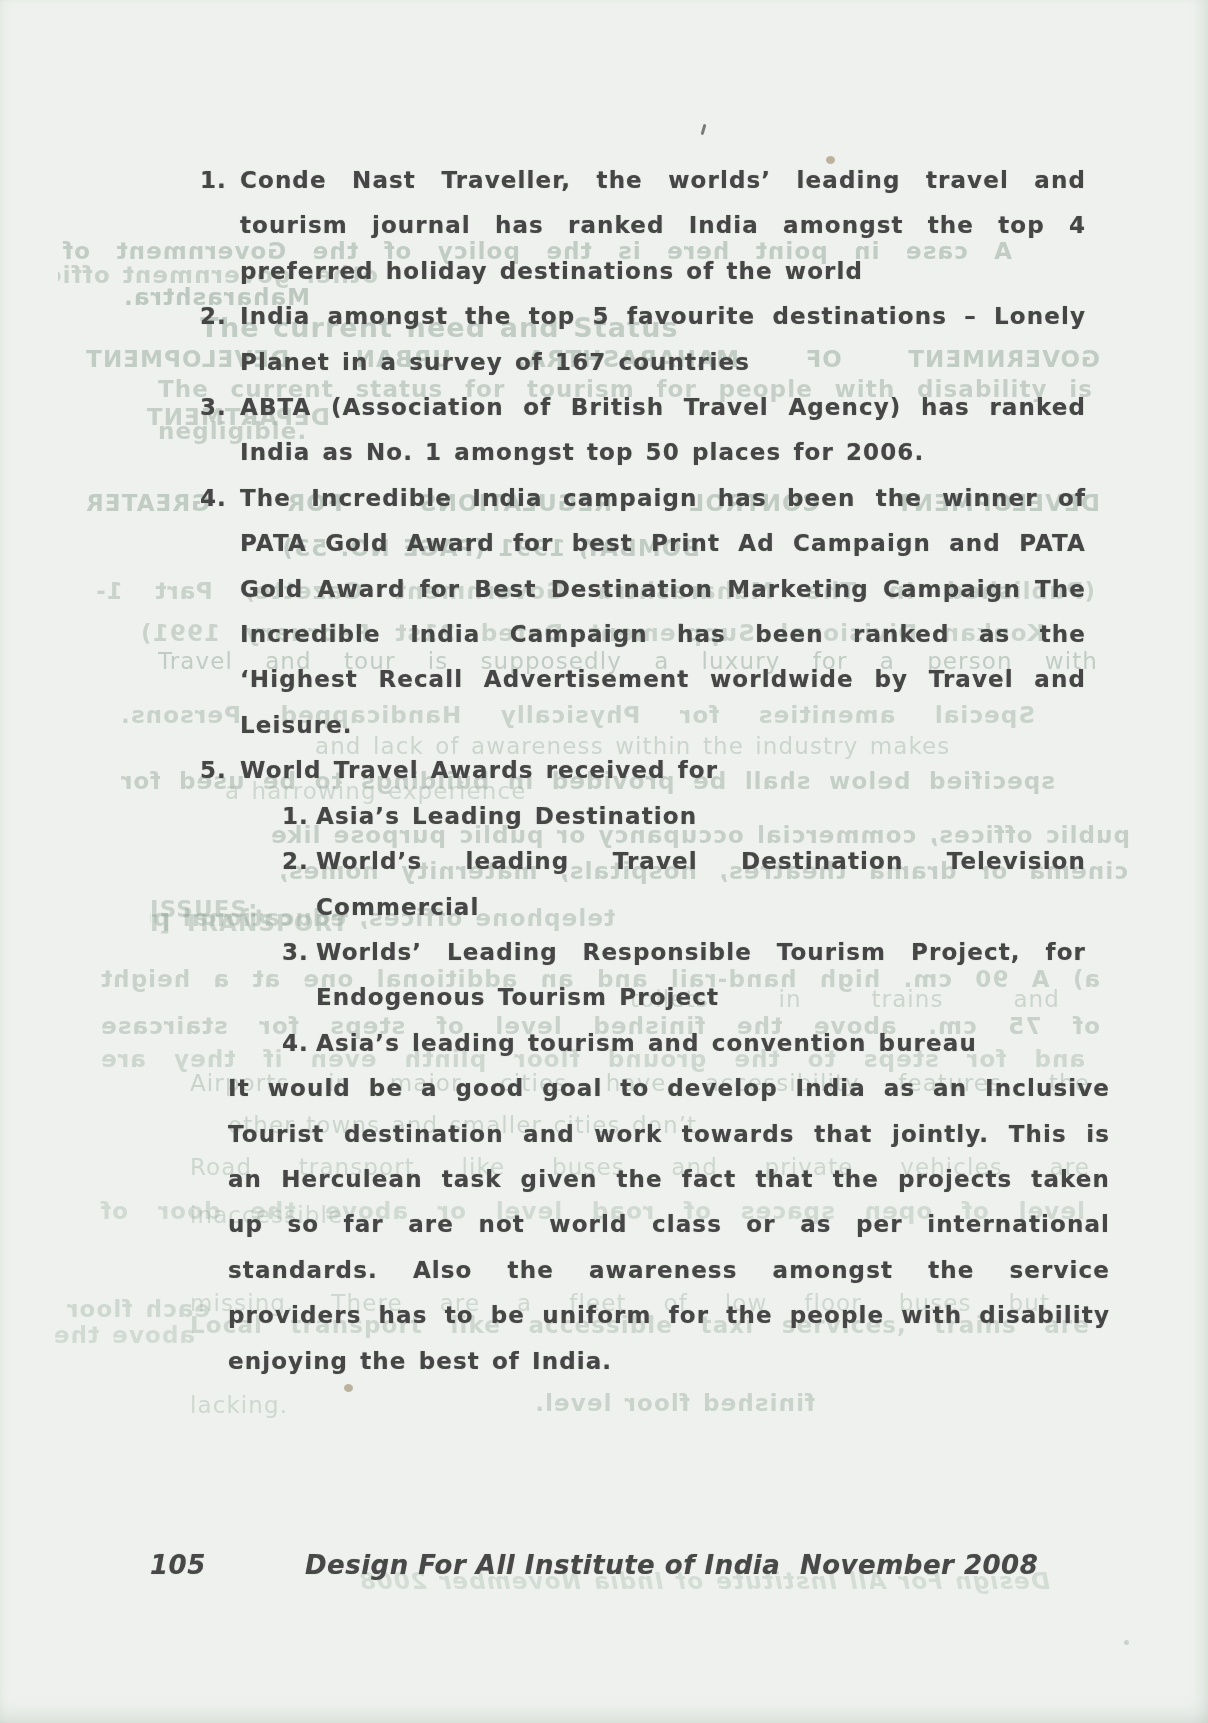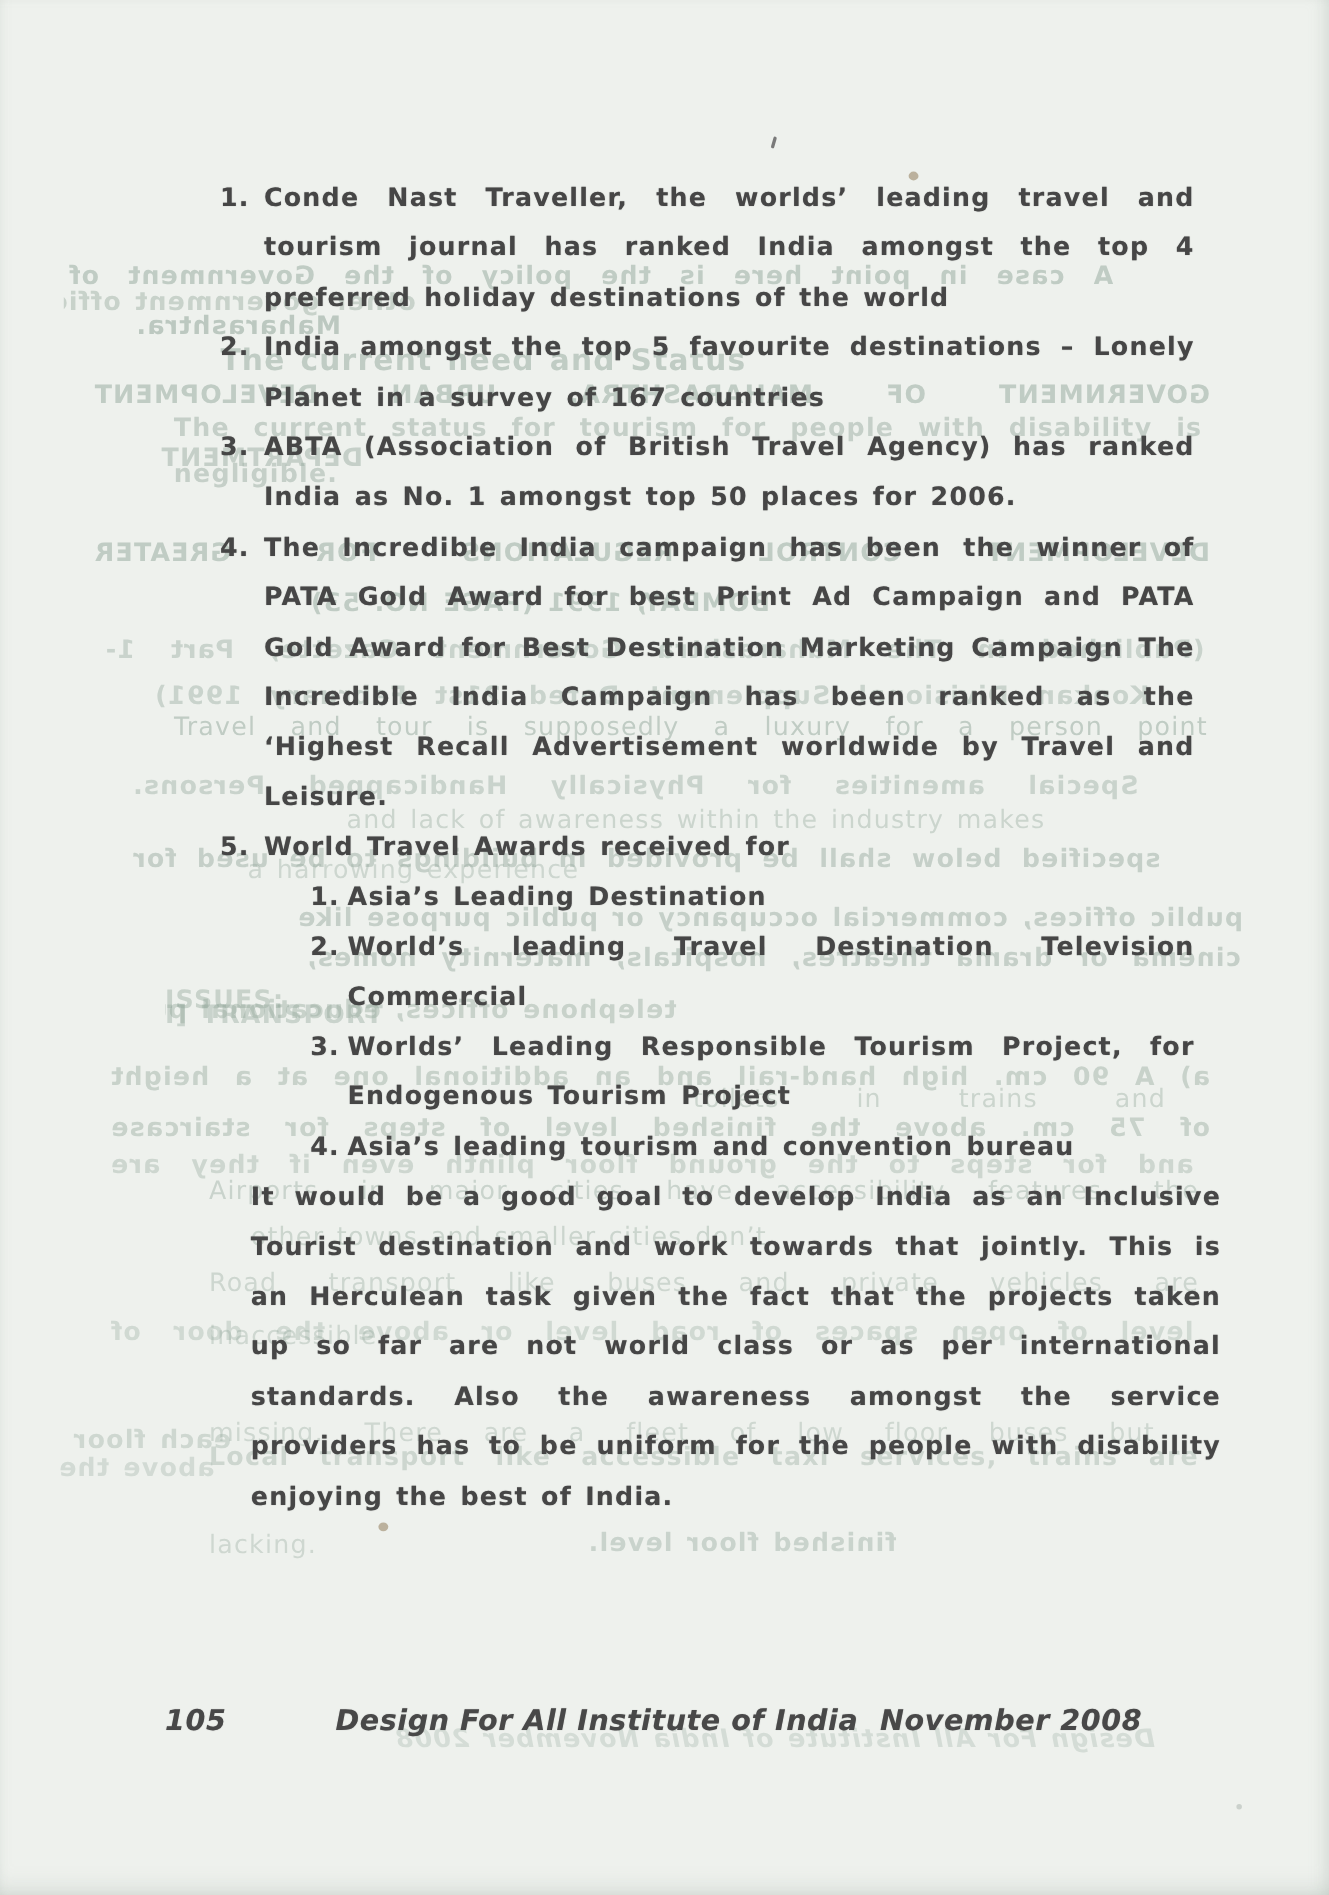--- a/index.html
+++ b/index.html
@@ -89,21 +89,21 @@
       <div class="ghost mir gb" style="left: 95px; top: 284px; width: 215px; opacity: 0.55;">Maharashtra.</div>
       <div class="ghost gb" style="left: 152px; top: 314px; width: 575px; opacity: 0.5; font-size: 27px; text-align: center;">The current need and Status</div>
       <div class="ghost mir gb gj" style="left: 85px; top: 346px; width: 1015px; opacity: 0.5;">GOVERNMENT OF MAHARASHTRA, URBAN DEVELOPMENT</div>
       <div class="ghost gb gj" style="left: 158px; top: 376px; width: 935px; opacity: 0.45;">The current status for tourism for people with disability is</div>
       <div class="ghost mir gb" style="left: 90px; top: 404px; width: 240px; opacity: 0.45;">DEPARTMENT</div>
       <div class="ghost gb" style="left: 158px; top: 418px; width: 200px; opacity: 0.45;">negligible.</div>
       <div class="ghost mir gb gj" style="left: 85px; top: 490px; width: 1015px; opacity: 0.5;">DEVELOPMENT CONTROL REGULATIONS FOR GREATER</div>
       <div class="ghost mir gb" style="left: 230px; top: 535px; width: 470px; opacity: 0.5;">BOMBAY, 1991 (PAGE NO. 53)</div>
       <div class="ghost mir gb gj" style="left: 95px; top: 578px; width: 1000px; opacity: 0.4;">(Published In The Maharashtra Government Gazette, Part 1-</div>
       <div class="ghost mir gb gj" style="left: 140px; top: 620px; width: 905px; opacity: 0.4;">Konkan Divisional Supplement Dated 21st February 1991)</div>
-      <div class="ghost gj" style="left: 158px; top: 648px; width: 940px; opacity: 0.5;">Travel and tour is supposedly a luxury for a person point</div>
+      <div class="ghost gj" style="left: 158px; top: 648px; width: 940px; opacity: 0.5;">Travel and tour is supposedly a luxury for a person with</div>
       <div class="ghost mir gb gj" style="left: 120px; top: 702px; width: 915px; opacity: 0.4;">Special amenities for Physically Handicapped Persons.</div>
       <div class="ghost" style="left: 315px; top: 733px; width: 775px; opacity: 0.38;">and lack of awareness within the industry makes</div>
       <div class="ghost mir gb gj" style="left: 120px; top: 768px; width: 935px; opacity: 0.45;">specified below shall be provided in buildings to be used for</div>
       <div class="ghost" style="left: 225px; top: 778px; width: 380px; opacity: 0.36;">a harrowing experience</div>
       <div class="ghost mir gb gj" style="left: 270px; top: 822px; width: 860px; opacity: 0.45;">public offices, commercial occupancy or public purpose like</div>
       <div class="ghost gb" style="left: 150px; top: 896px; width: 150px; opacity: 0.42;">ISSUES:</div>
       <div class="ghost mir gb gj" style="left: 278px; top: 858px; width: 850px; opacity: 0.45;">cinema or drama theatres, hospitals, maternity homes,</div>
       <div class="ghost mir gb" style="left: 150px; top: 905px; width: 465px; opacity: 0.42;">telephone offices, educational purpose.</div>
       <div class="ghost gb" style="left: 150px; top: 910px; width: 275px; opacity: 0.4;">I] TRANSPORT</div>
       <div class="ghost mir gb gj" style="left: 100px; top: 966px; width: 1000px; opacity: 0.42;">a) A 90 cm. high hand-rail and an additional one at a height</div>

